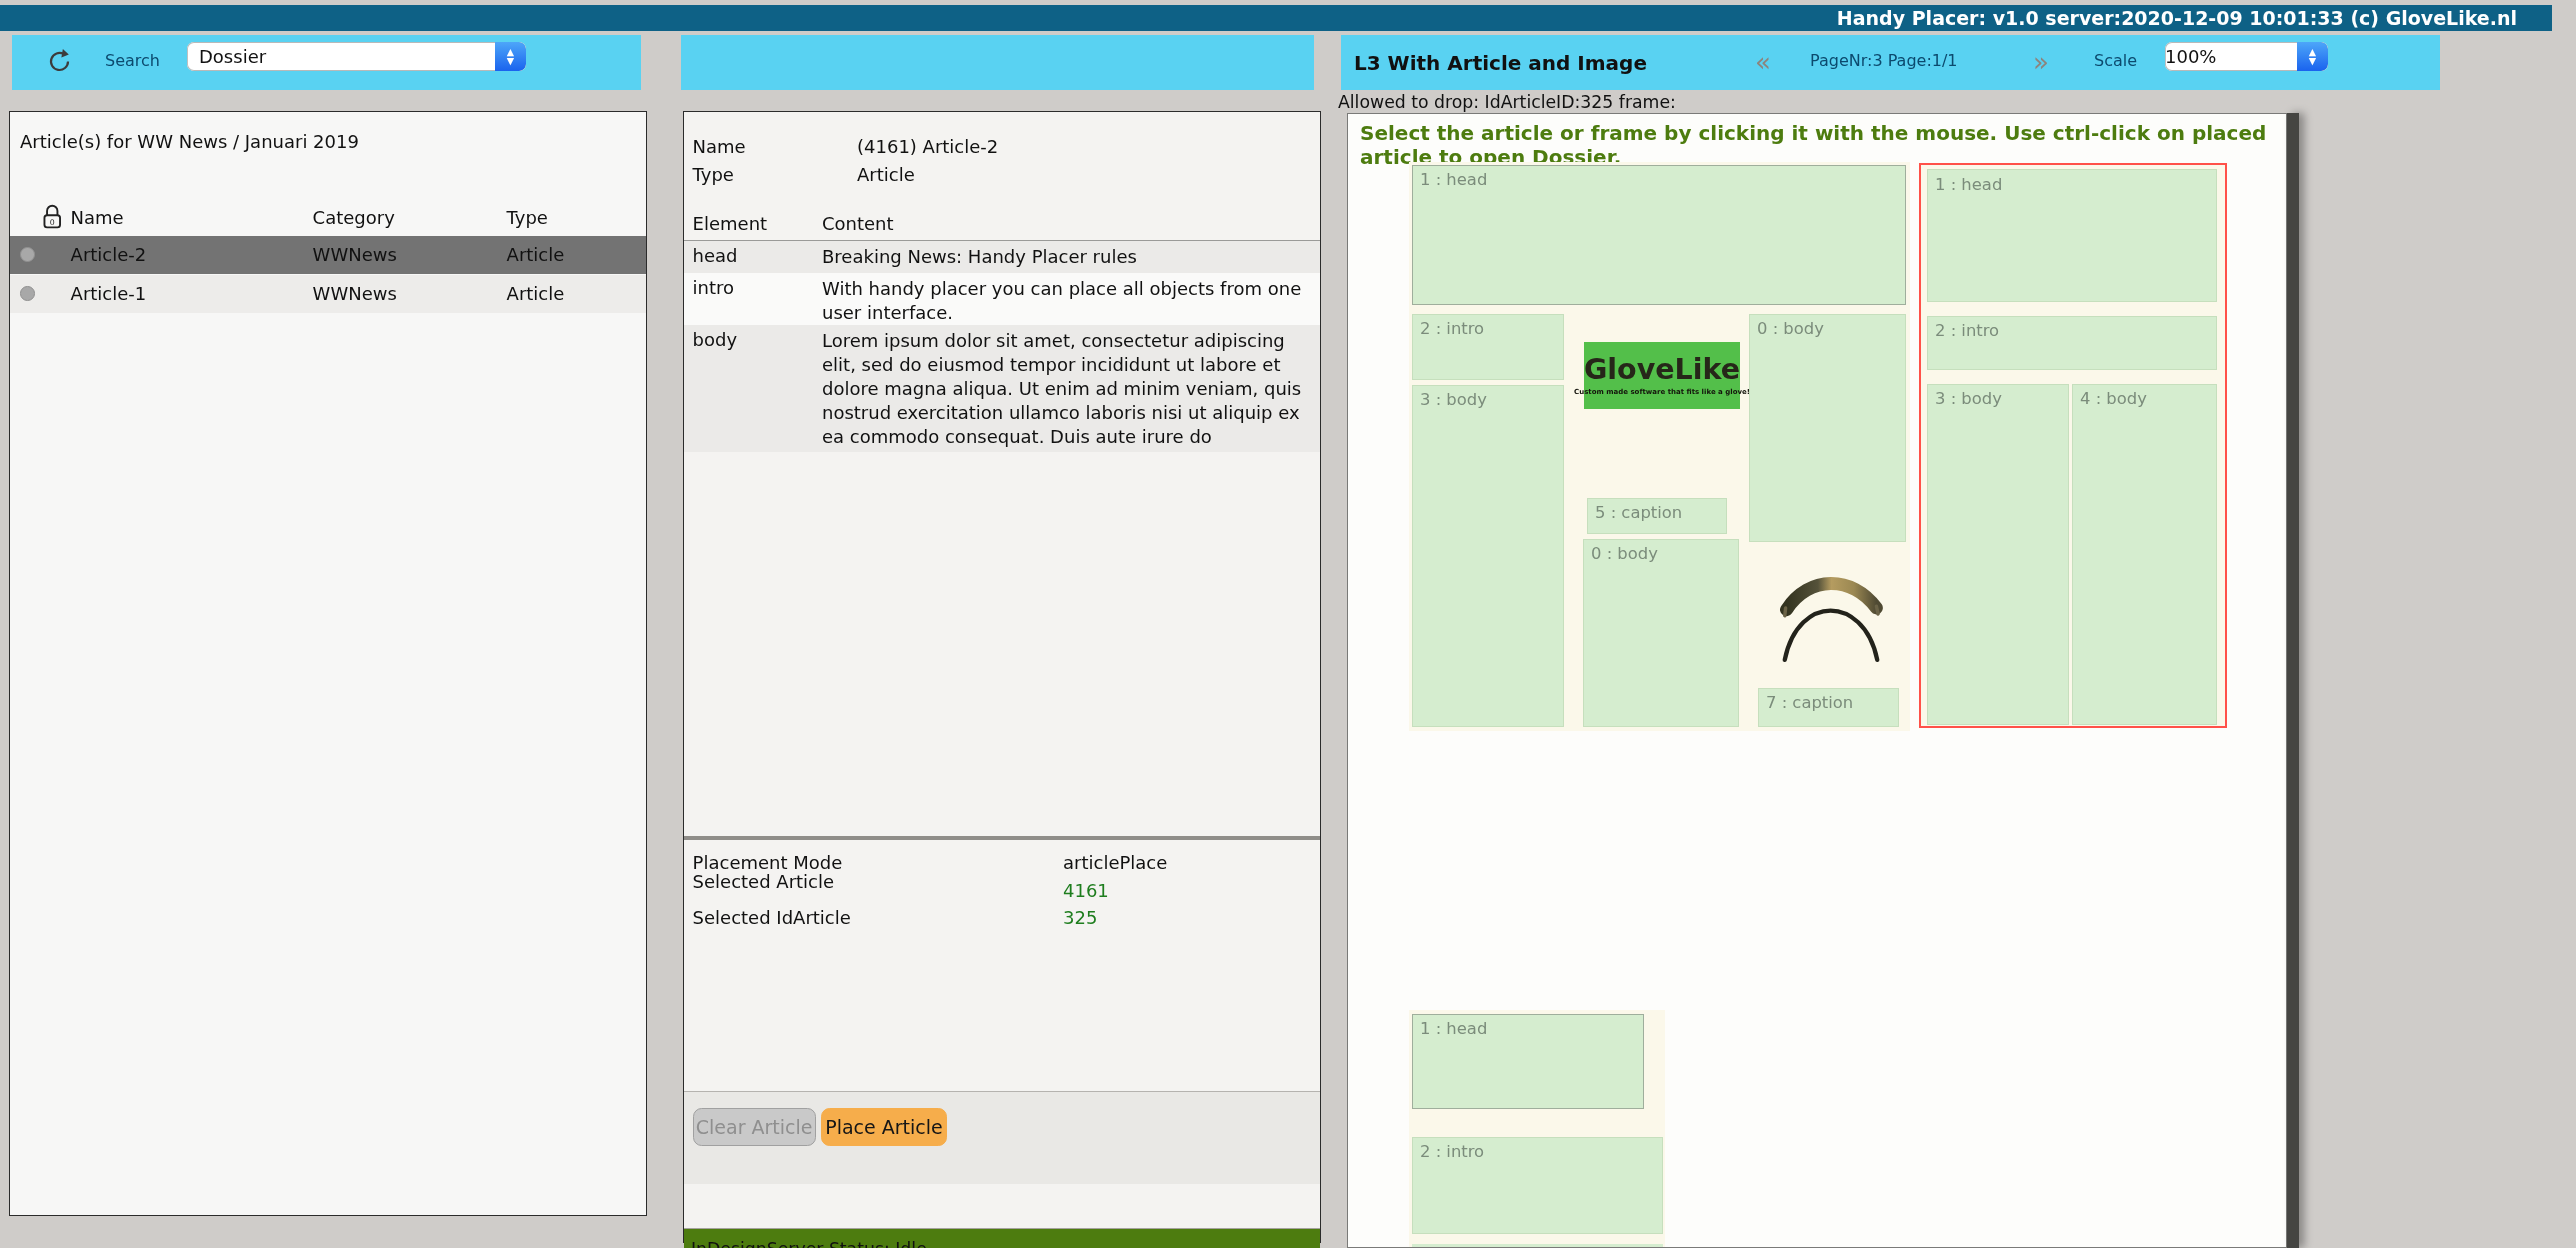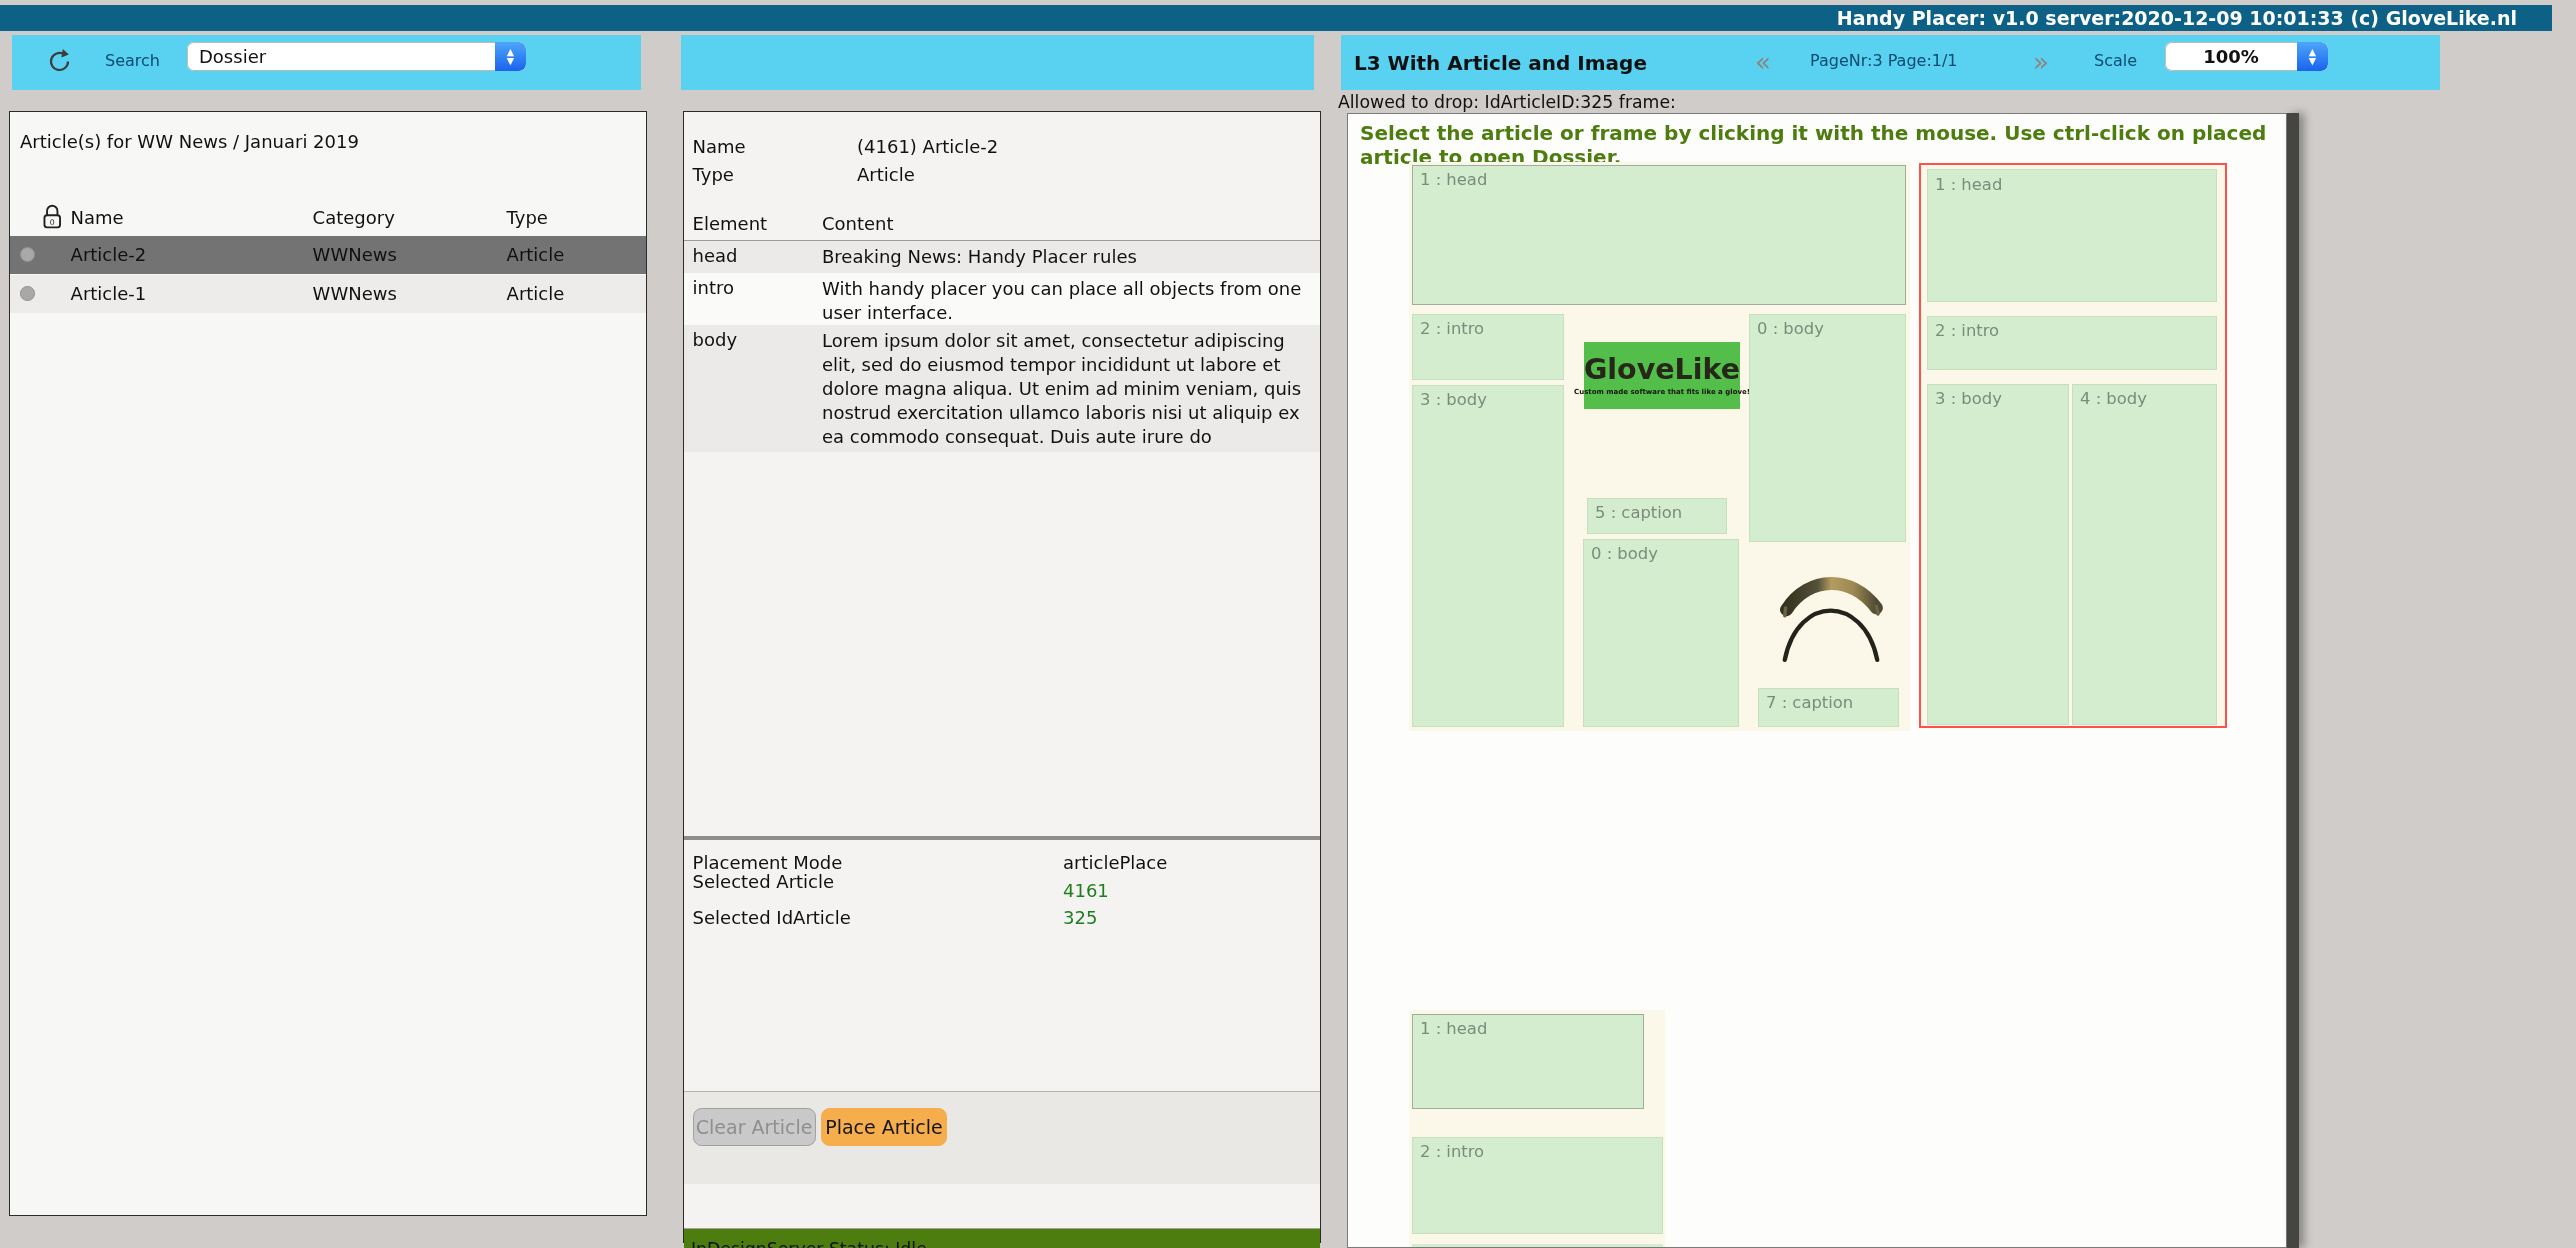--- a/index.html
+++ b/index.html
@@ -21,21 +21,21 @@
   .tb-left{left:12px;width:629px;}
   .tb-mid{left:681px;width:633px;}
   .tb-right{left:1341px;width:1099px;}
   .tb-label{font-size:16px;color:#0c4a6e;top:16.4px;}
   .tb-title{font-size:20px;font-weight:bold;color:#111;top:16.4px;}
   .chev{font-size:26px;color:#8d847d;top:12px;}
 
   .select{top:7px;height:29px;background:#fff;border-radius:7px;
     box-shadow:0 0 0 0.9px #b9b9b9 inset;display:flex;align-items:center;overflow:hidden;}
   .select .val{flex:1;font-size:18px;color:#111;padding-left:12px;}
-  .select .val.center{text-align:center;padding-left:0;font-weight:bold;}
+  .select .val.center{text-align:left;padding-left:0;}
   .stepper{width:31px;height:29px;background:linear-gradient(#4da6f9,#1a63ee);
     display:flex;flex-direction:column;align-items:center;justify-content:center;
     border-radius:0 7px 7px 0;color:#fff;}
   .stepper span{font-size:9.5px;line-height:8.6px;}
 
   
   .allowed{left:1338px;top:92px;font-size:17.3px;color:#111;}
 
   
   .panel{background:#fff;border:1.7px solid #2b2b2b;box-sizing:border-box;}

